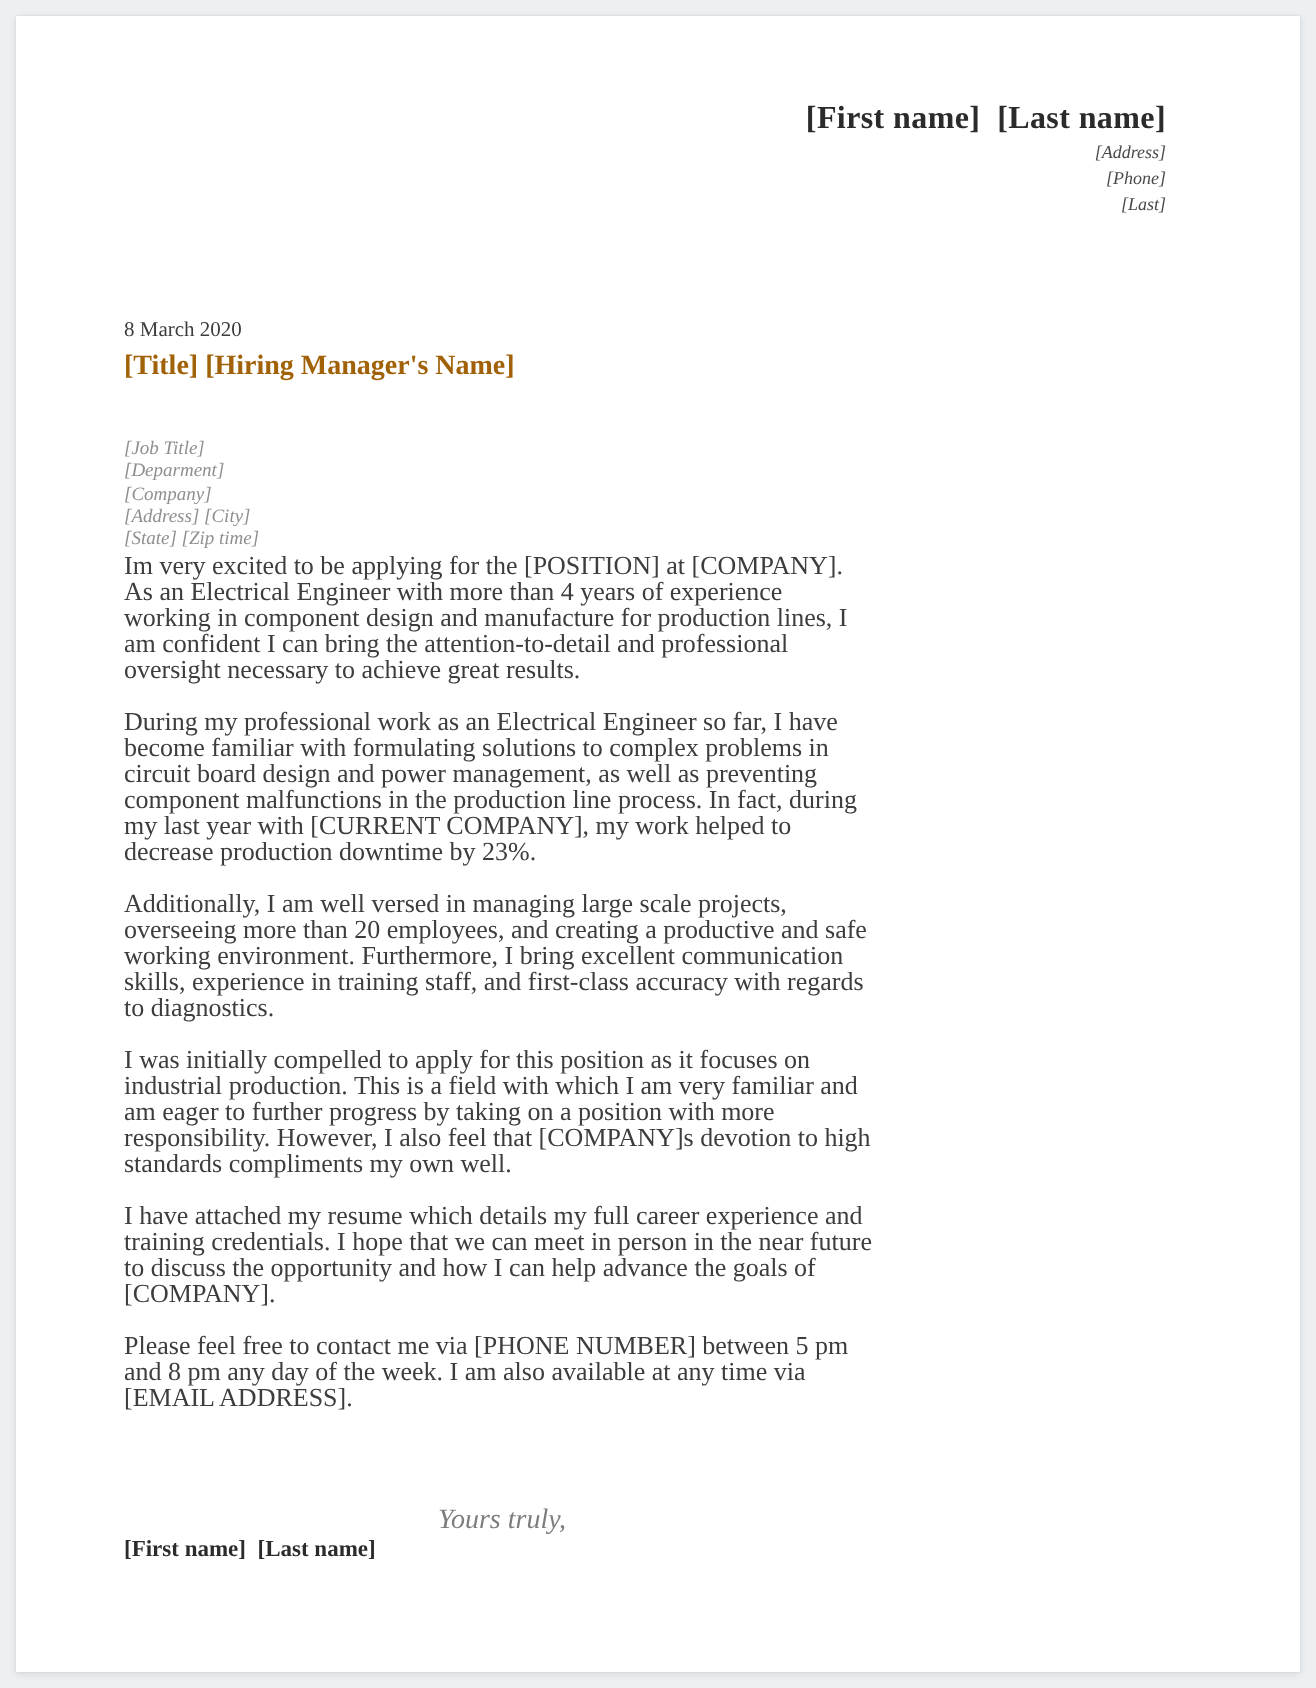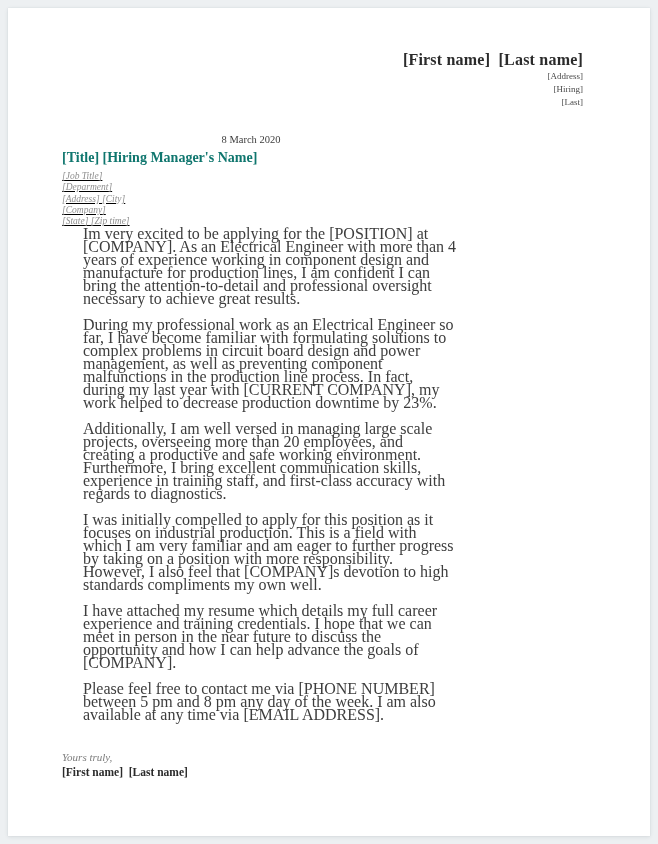--- a/index.html
+++ b/index.html
@@ -26,101 +26,100 @@
     line-height: 20px;
     font-weight: bold;
     color: #2b2b2b;
     letter-spacing: 0.2px;
     white-space: pre-wrap;
   }
   .contact-line {
     font-size: 9px;
     line-height: 13px;
     color: #4a4a4a;
+    font-style: italic;
   }
   
   .content {
     padding-left: 54px;
     width: 432px;
   }
   .date {
-    margin-top: 24px;
+    margin-top: 50px;
     font-size: 10.5px;
     line-height: 13px;
     color: #3d3d3d;
-    text-align: center;
   }
   .recipient-title {
     margin-top: 3px;
     font-size: 14px;
     line-height: 18px;
     font-weight: bold;
-    color: #0f766e;
+    color: #a16207;
   }
   .recipient-details {
-    margin-top: 4px;
-    text-decoration: underline;
+    margin-top: 27px;
   }
   .recipient-details .detail-line {
     font-size: 9.5px;
     line-height: 11.3px;
     font-style: italic;
     color: #8f8f8f;
   }
   .salutation {
     margin-top: 23px;
     margin-bottom: 18px;
     font-size: 10.5px;
     line-height: 13px;
     color: #3d3d3d;
   }
   .para {
-    font-size: 16px;
+    font-size: 13px;
     line-height: 13px;
     color: #3d3d3d;
     margin-bottom: 13px;
     width: 375px;
-    margin-left: 21px;
   }
   .closing {
-    margin-top: 29px;
-    font-size: 11px;
+    margin-top: 48px;
+    font-size: 14px;
     line-height: 15px;
     font-style: italic;
     color: #7d7d7d;
+    text-align: center;
   }
   .signature {
     font-size: 11.5px;
     line-height: 15px;
     font-weight: bold;
     color: #2b2b2b;
     white-space: pre-wrap;
   }
 </style>
 </head>
 <body>
 
 <div class="paper">
 
   <div class="header">
     <div class="sender-name">[First name]  [Last name]</div>
     <div class="contact-line">[Address]</div>
-    <div class="contact-line">[Hiring]</div>
+    <div class="contact-line">[Phone]</div>
     <div class="contact-line">[Last]</div>
   </div>
 
   <div class="content">
     <div class="date">8 March 2020</div>
     <div class="recipient-title">[Title] [Hiring Manager's Name]</div>
 
     <div class="recipient-details">
       <div class="detail-line">[Job Title]</div>
       <div class="detail-line">[Deparment]</div>
+      <div class="detail-line">[Company]</div>
       <div class="detail-line">[Address] [City]</div>
-      <div class="detail-line">[Company]</div>
       <div class="detail-line">[State] [Zip time]</div>
     </div>
 
 
     <p class="para">Im very excited to be applying for the [POSITION] at [COMPANY]. As an Electrical Engineer with more than 4 years of experience working in component design and manufacture for production lines, I am confident I can bring the attention-to-detail and professional oversight necessary to achieve great results.</p>
     <p class="para">During my professional work as an Electrical Engineer so far, I have become familiar with formulating solutions to complex problems in circuit board design and power management, as well as preventing component malfunctions in the production line process. In fact, during my last year with [CURRENT COMPANY], my work helped to decrease production downtime by 23%.</p>
     <p class="para">Additionally, I am well versed in managing large scale projects, overseeing more than 20 employees, and creating a productive and safe working environment. Furthermore, I bring excellent communication skills, experience in training staff, and first-class accuracy with regards to diagnostics.</p>
     <p class="para">I was initially compelled to apply for this position as it focuses on industrial production. This is a field with which I am very familiar and am eager to further progress by taking on a position with more responsibility. However, I also feel that [COMPANY]s devotion to high standards compliments my own well.</p>
     <p class="para">I have attached my resume which details my full career experience and training credentials. I hope that we can meet in person in the near future to discuss the opportunity and how I can help advance the goals of [COMPANY].</p>
     <p class="para">Please feel free to contact me via [PHONE NUMBER] between 5 pm and 8 pm any day of the week. I am also available at any time via [EMAIL ADDRESS].</p>

